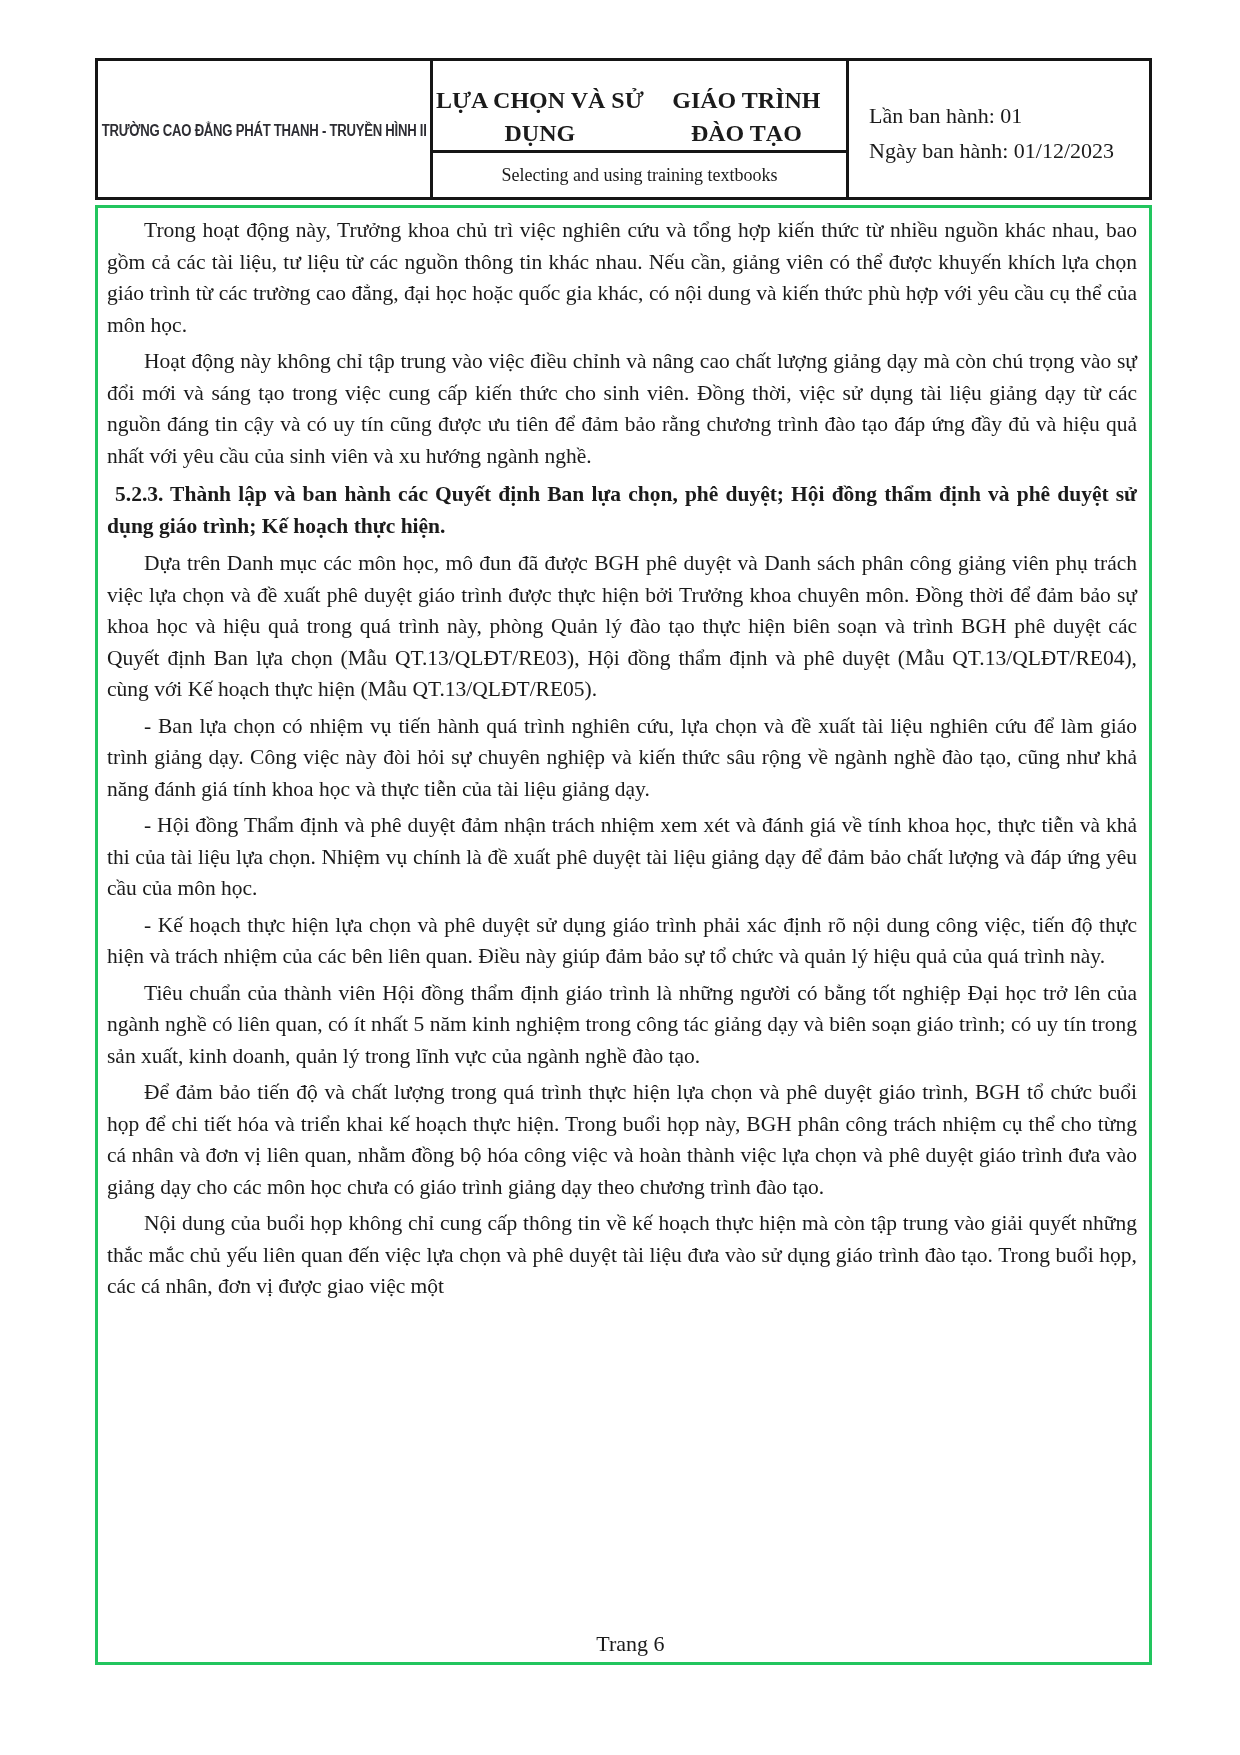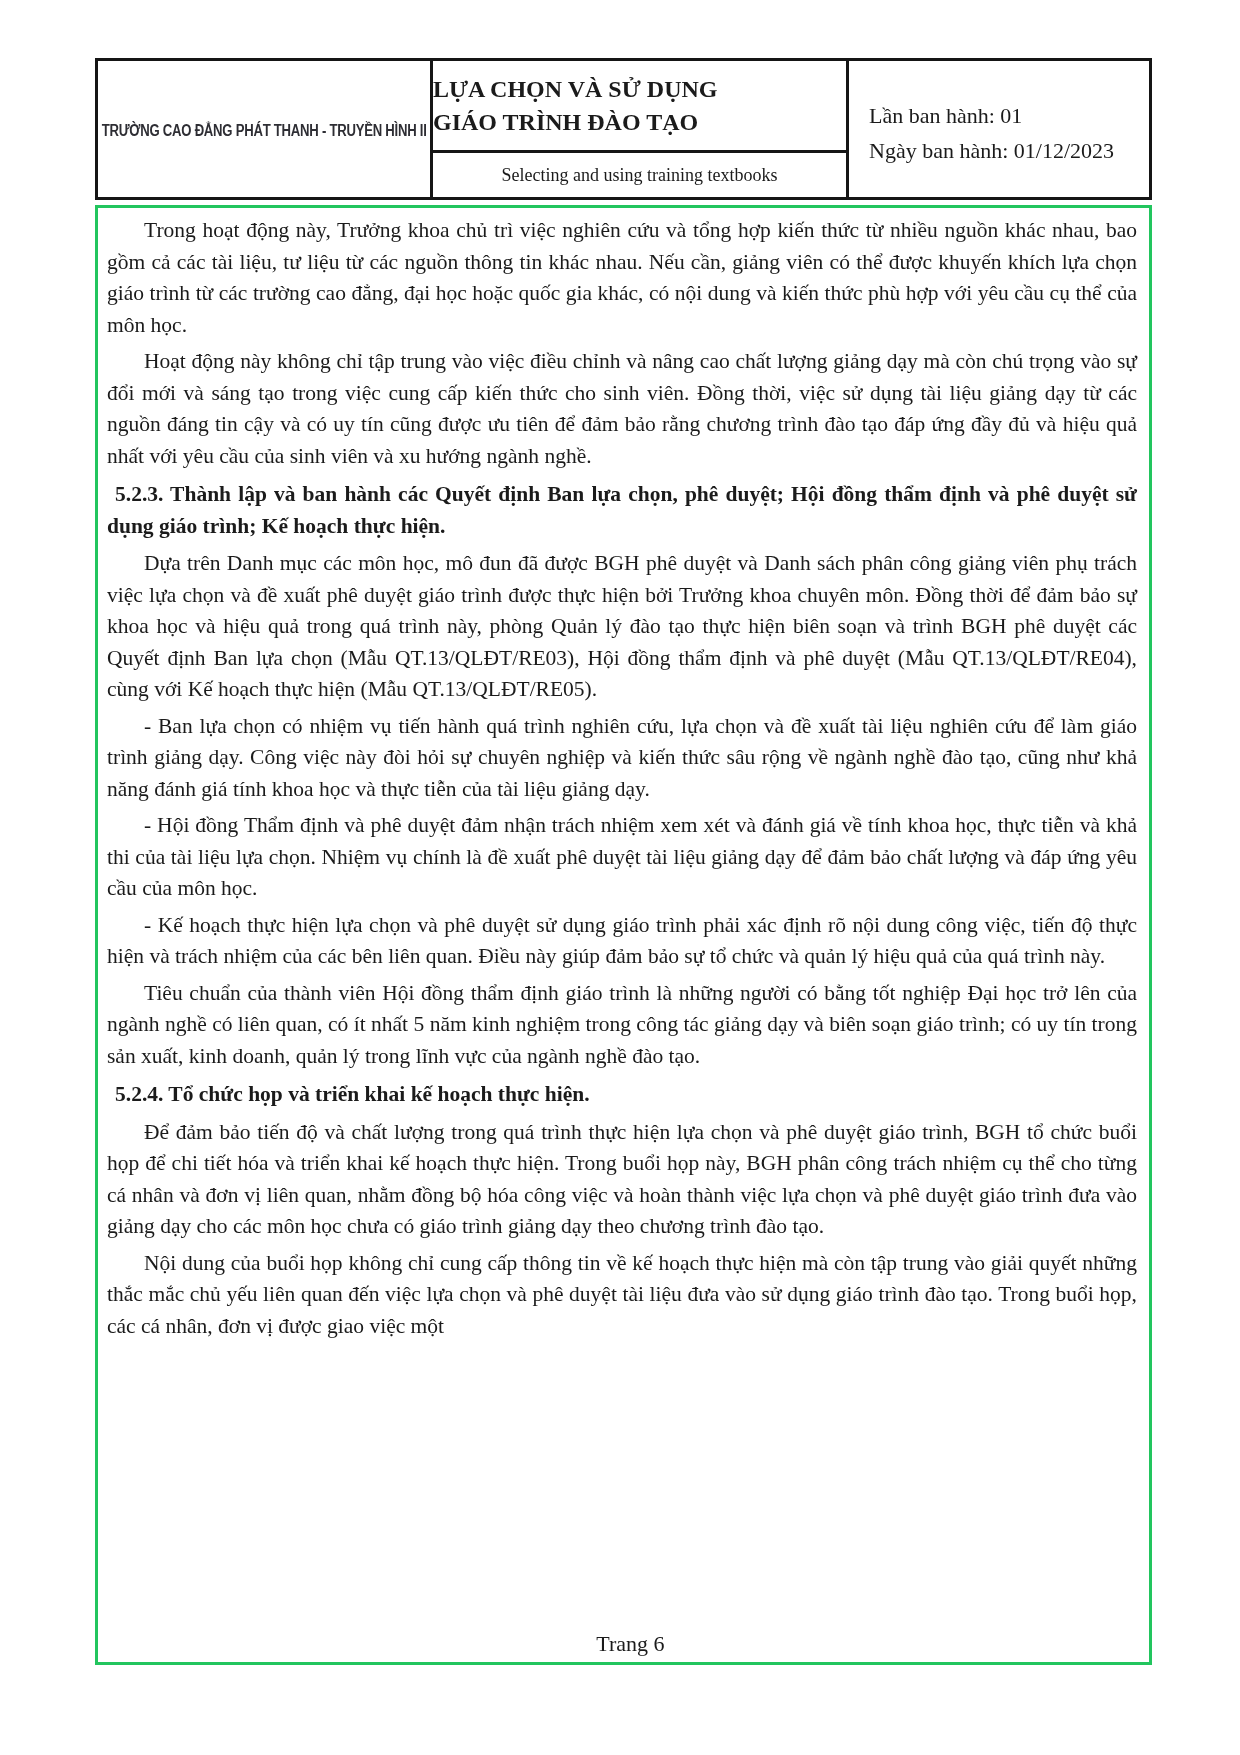--- a/index.html
+++ b/index.html
@@ -41,21 +41,21 @@
     white-space:nowrap;letter-spacing:-0.3px;
     transform:scaleX(0.82);transform-origin:center;
     margin-top:6px;
   }
   .title-cell{
     border-right:3px solid #151515;
     display:flex;flex-direction:column;
   }
   .title-vi{
     height:89px;border-bottom:3px solid #151515;
-    display:flex;flex-direction:column;align-items:flex-start;justify-content:center;
+    display:flex;flex-direction:row;align-items:flex-end;justify-content:center;
     font-weight:700;font-size:24px;line-height:33px;text-align:center;
   }
   .title-en{
     flex:1;display:flex;align-items:center;justify-content:center;
     font-size:18px;
   }
   .issue-cell{
     display:flex;flex-direction:column;justify-content:center;
     padding:12px 8px 4px 20px;gap:8px;
     font-size:22px;line-height:27px;
@@ -121,21 +121,20 @@
       <div class="scan-notch"></div>
       <div class="doc-text">
           <p class="paragraph">Trong hoạt động này, Trưởng khoa chủ trì việc nghiên cứu và tổng hợp kiến thức từ nhiều nguồn khác nhau, bao gồm cả các tài liệu, tư liệu từ các nguồn thông tin khác nhau. Nếu cần, giảng viên có thể được khuyến khích lựa chọn giáo trình từ các trường cao đẳng, đại học hoặc quốc gia khác, có nội dung và kiến thức phù hợp với yêu cầu cụ thể của môn học.</p>
           <p class="paragraph">Hoạt động này không chỉ tập trung vào việc điều chỉnh và nâng cao chất lượng giảng dạy mà còn chú trọng vào sự đổi mới và sáng tạo trong việc cung cấp kiến thức cho sinh viên. Đồng thời, việc sử dụng tài liệu giảng dạy từ các nguồn đáng tin cậy và có uy tín cũng được ưu tiên để đảm bảo rằng chương trình đào tạo đáp ứng đầy đủ và hiệu quả nhất với yêu cầu của sinh viên và xu hướng ngành nghề.</p>
           <p class="heading">5.2.3. Thành lập và ban hành các Quyết định Ban lựa chọn, phê duyệt; Hội đồng thẩm định và phê duyệt sử dụng giáo trình; Kế hoạch thực hiện.</p>
           <p class="paragraph">Dựa trên Danh mục các môn học, mô đun đã được BGH phê duyệt và Danh sách phân công giảng viên phụ trách việc lựa chọn và đề xuất phê duyệt giáo trình được thực hiện bởi Trưởng khoa chuyên môn. Đồng thời để đảm bảo sự khoa học và hiệu quả trong quá trình này, phòng Quản lý đào tạo thực hiện biên soạn và trình BGH phê duyệt các Quyết định Ban lựa chọn (Mẫu QT.13/QLĐT/RE03), Hội đồng thẩm định và phê duyệt (Mẫu QT.13/QLĐT/RE04), cùng với Kế hoạch thực hiện (Mẫu QT.13/QLĐT/RE05).</p>
           <p class="bullet">- Ban lựa chọn có nhiệm vụ tiến hành quá trình nghiên cứu, lựa chọn và đề xuất tài liệu nghiên cứu để làm giáo trình giảng dạy. Công việc này đòi hỏi sự chuyên nghiệp và kiến thức sâu rộng về ngành nghề đào tạo, cũng như khả năng đánh giá tính khoa học và thực tiễn của tài liệu giảng dạy.</p>
           <p class="bullet">- Hội đồng Thẩm định và phê duyệt đảm nhận trách nhiệm xem xét và đánh giá về tính khoa học, thực tiễn và khả thi của tài liệu lựa chọn. Nhiệm vụ chính là đề xuất phê duyệt tài liệu giảng dạy để đảm bảo chất lượng và đáp ứng yêu cầu của môn học.</p>
           <p class="bullet">- Kế hoạch thực hiện lựa chọn và phê duyệt sử dụng giáo trình phải xác định rõ nội dung công việc, tiến độ thực hiện và trách nhiệm của các bên liên quan. Điều này giúp đảm bảo sự tổ chức và quản lý hiệu quả của quá trình này.</p>
           <p class="paragraph">Tiêu chuẩn của thành viên Hội đồng thẩm định giáo trình là những người có bằng tốt nghiệp Đại học trở lên của ngành nghề có liên quan, có ít nhất 5 năm kinh nghiệm trong công tác giảng dạy và biên soạn giáo trình; có uy tín trong sản xuất, kinh doanh, quản lý trong lĩnh vực của ngành nghề đào tạo.</p>
-          <p class="heading">5.2.4. Tổ chức họp và triển khai kế hoạch thực hiện.</p>
           <p class="paragraph">Để đảm bảo tiến độ và chất lượng trong quá trình thực hiện lựa chọn và phê duyệt giáo trình, BGH tổ chức buổi họp để chi tiết hóa và triển khai kế hoạch thực hiện. Trong buổi họp này, BGH phân công trách nhiệm cụ thể cho từng cá nhân và đơn vị liên quan, nhằm đồng bộ hóa công việc và hoàn thành việc lựa chọn và phê duyệt giáo trình đưa vào giảng dạy cho các môn học chưa có giáo trình giảng dạy theo chương trình đào tạo.</p>
           <p class="paragraph">Nội dung của buổi họp không chỉ cung cấp thông tin về kế hoạch thực hiện mà còn tập trung vào giải quyết những thắc mắc chủ yếu liên quan đến việc lựa chọn và phê duyệt tài liệu đưa vào sử dụng giáo trình đào tạo. Trong buổi họp, các cá nhân, đơn vị được giao việc một</p>
         </div>
       <div class="page-number">Trang 6</div>
     </div>
 
   </div>
 </div>
 
 </body></html>

